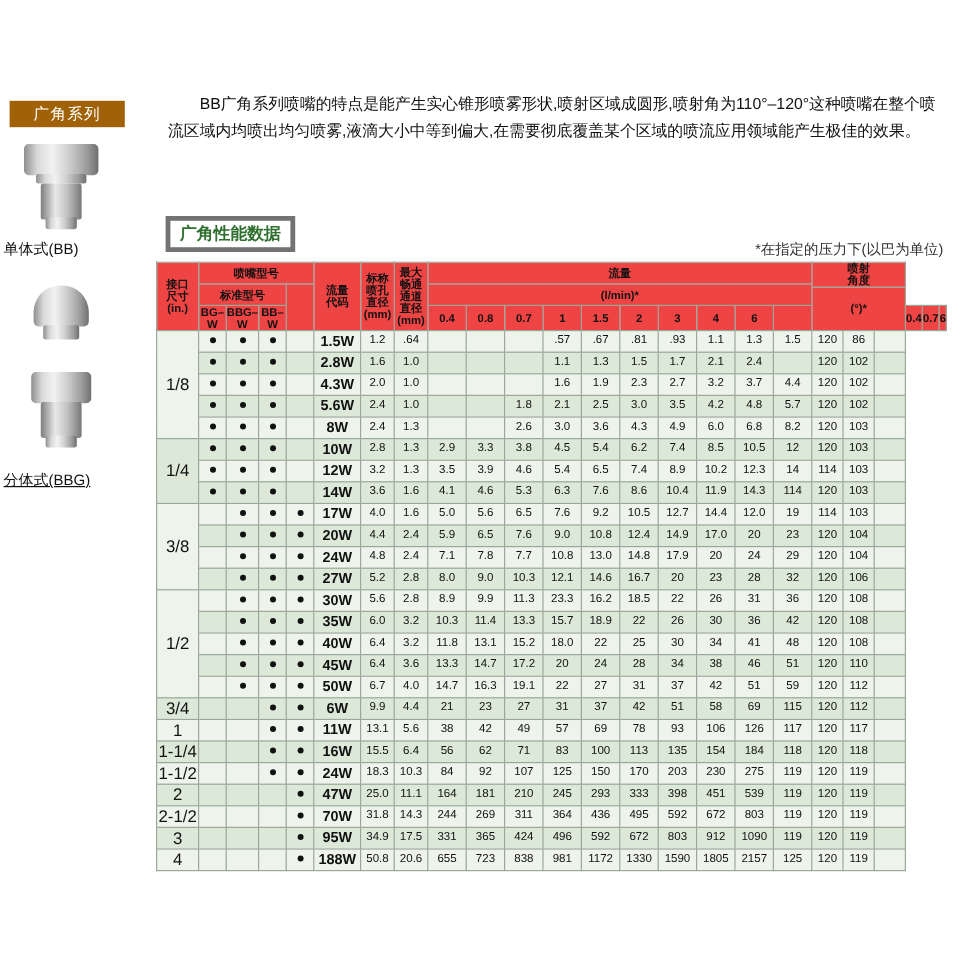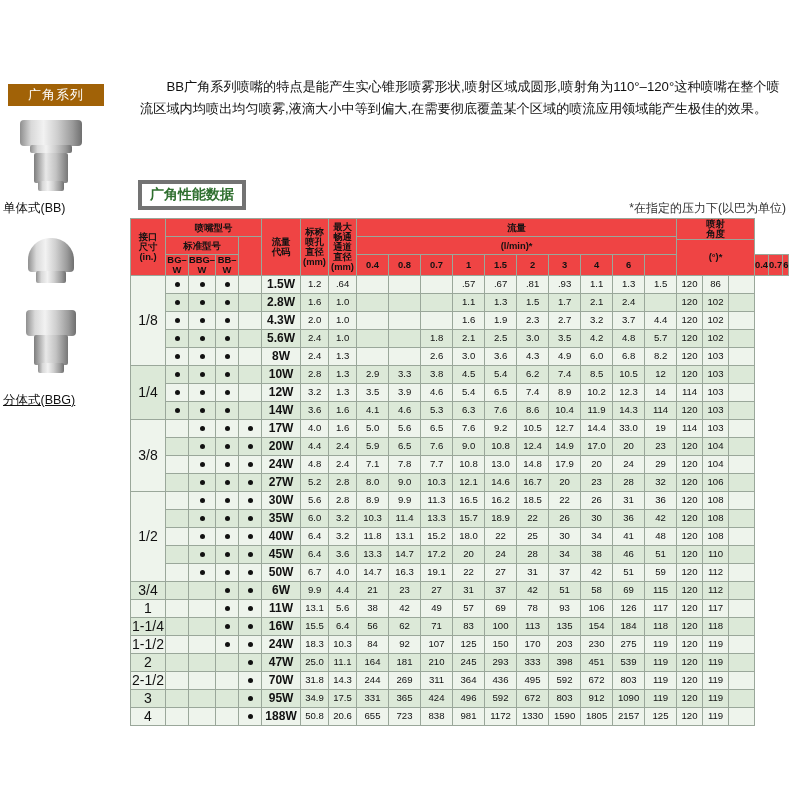--- a/index.html
+++ b/index.html
@@ -362,21 +362,21 @@
             <td class="num">4.0</td>
             <td class="num">1.6</td>
             <td class="flow">5.0</td>
             <td class="flow">5.6</td>
             <td class="flow">6.5</td>
             <td class="flow">7.6</td>
             <td class="flow">9.2</td>
             <td class="flow">10.5</td>
             <td class="flow">12.7</td>
             <td class="flow">14.4</td>
-            <td class="flow">33.0</td>
+            <td class="flow">12.0</td>
             <td class="flow">19</td>
             <td class="ang">114</td>
             <td class="ang">103</td>
             <td class="ang"></td>
           </tr>
           <tr class="alt">
             <td class="dotcell"></td>
             <td class="dotcell"><span class="dot"></span></td>
             <td class="dotcell"><span class="dot"></span></td>
             <td class="dotcell"><span class="dot"></span></td>
@@ -446,21 +446,21 @@
             <td class="dotcell"></td>
             <td class="dotcell"><span class="dot"></span></td>
             <td class="dotcell"><span class="dot"></span></td>
             <td class="dotcell"><span class="dot"></span></td>
             <td class="code">30W</td>
             <td class="num">5.6</td>
             <td class="num">2.8</td>
             <td class="flow">8.9</td>
             <td class="flow">9.9</td>
             <td class="flow">11.3</td>
-            <td class="flow">16.5</td>
+            <td class="flow">23.3</td>
             <td class="flow">16.2</td>
             <td class="flow">18.5</td>
             <td class="flow">22</td>
             <td class="flow">26</td>
             <td class="flow">31</td>
             <td class="flow">36</td>
             <td class="ang">120</td>
             <td class="ang">108</td>
             <td class="ang"></td>
           </tr>

